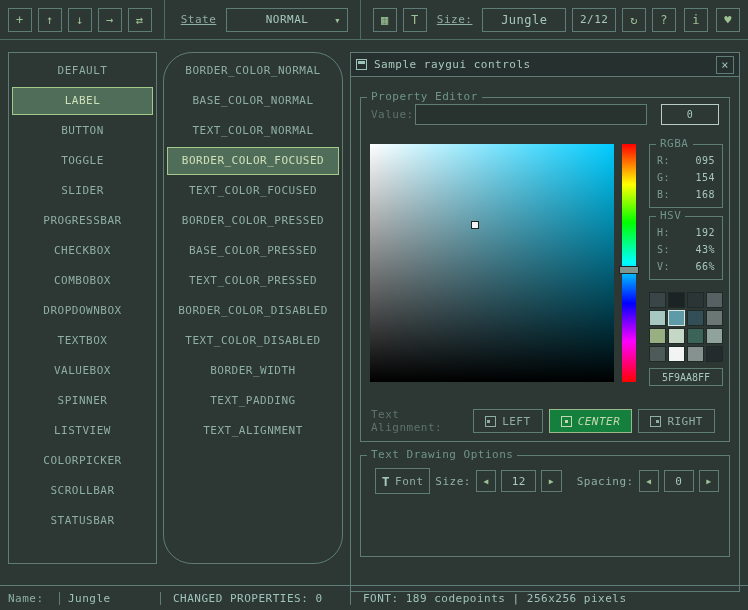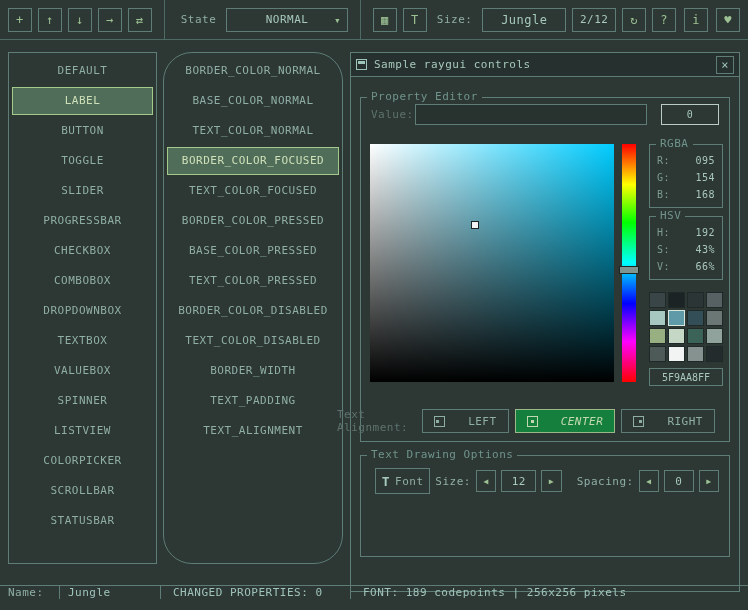--- a/index.html
+++ b/index.html
@@ -20,21 +20,21 @@
     position:absolute; left:0; top:0; width:748px; height:40px;
     border-bottom:1px solid #4e6a64;
     display:flex; align-items:center; padding:0 8px; gap:6px;
   }
   button { background:transparent; border:1px solid #5d7d76; color:#9cc194;
     font:inherit; letter-spacing:0.5px; cursor:pointer; padding:0; }
   .tb-btn { width:24px; height:24px; display:flex; align-items:center; justify-content:center;
     font-size:12px; line-height:1; }
   .tb-btn.wide { width:84px; color:#a7c9bc; }
   .tb-divider { width:1px; height:40px; background:#4e6a64; margin:0 6px; flex:none; }
-  .tb-label { color:#8fafa5; margin:15px 4px; }
+  .tb-label { color:#8fafa5; margin:15px 4px;text-decoration:underline; }
   .dropdown { position:relative; width:122px; height:24px; border:1px solid #5d7d76;
     display:flex; align-items:center; justify-content:center; color:#a7c9bc; }
   .dd-arrow { position:absolute; right:7px; top:8px; font-size:7px; color:#9cc194; }
   .valuebox { width:44px; height:24px; border:1px solid #5d7d76; display:flex;
     align-items:center; justify-content:center; color:#a7c9bc; }
   .tb-right { margin-left:auto; display:flex; gap:8px; align-items:center; }
 
   
   .panel { position:absolute; top:52px; height:512px; border:1px solid #5d7d76; padding-top:3px; }
   .panel.controls { left:8px; width:149px; }
@@ -97,21 +97,21 @@
     display:grid; grid-template-columns:repeat(4,1fr); gap:2px; }
   .sw { height:16px; border:1px solid #1f2927; }
   .sw.selected { border:1px solid #d8e6dc; }
   .hex-box { position:absolute; left:288px; top:270px; width:74px; height:18px;
     border:1px solid #5d7d76; display:flex; align-items:center; justify-content:center;
     color:#a8c8be; font-size:10px; letter-spacing:0; }
 
   .align-row { position:absolute; left:10px; right:14px; top:310px; height:26px;
     display:flex; align-items:center; justify-content:flex-end; gap:6px; }
   .align-row .lbl { margin-right:8px; }
-  .align-btn { height:24px; padding:0 11px; display:flex; align-items:center; gap:23px;
+  .align-btn { height:24px; padding:0 11px; display:flex; align-items:center; gap:6px;
     color:#8fafa5; }
   .align-btn.active { background:#15803d; border-color:#9ab889; color:#c2d8ae;font-style:italic; }
   .align-ic { width:11px; height:11px; border:1px solid currentColor; position:relative; flex:none; }
   .align-ic::after { content:""; position:absolute; top:3px; width:3px; height:3px; background:currentColor; }
   .align-ic.left::after { left:1px; }
   .align-ic.center::after { left:3px; }
   .align-ic.right::after { right:1px; }
 
   .tdo-row { position:absolute; left:14px; top:12px; right:10px;
     display:flex; align-items:center; gap:5px; }
@@ -122,21 +122,21 @@
     font-size:8px; }
   .num-box { width:38px; height:22px; border:1px solid #5d7d76; display:flex;
     align-items:center; justify-content:center; color:#a7c9bc; }
   .num-box.small { width:32px; }
   .sp { margin-left:10px; }
   .sample-box { position:absolute; left:9px; right:9px; top:60px; height:26px;
     border:1px solid #5d7d76; display:flex; align-items:center; padding-left:8px; color:#9fc4ba; }
 
   
   .statusbar { position:absolute; left:0; top:585px; width:748px; height:25px;
-    border-top:1px solid #5d7d76; display:flex; align-items:flex-start; }
+    border-top:1px solid #5d7d76; display:flex; align-items:center; }
   .sb-seg { border-right:1px solid #5d7d76; display:flex; align-items:center; padding-left:8px;
     color:#9fc4ba; white-space:nowrap; }
   .sb-seg.s1 { width:60px; color:#8fafa5; }
   .sb-seg.s2 { width:101px; }
   .sb-seg.s3 { width:190px; padding-left:12px; }
   .sb-seg.s4 { flex:1; border-right:none; padding-left:12px; }
 </style>
 </head>
 <body>
 

